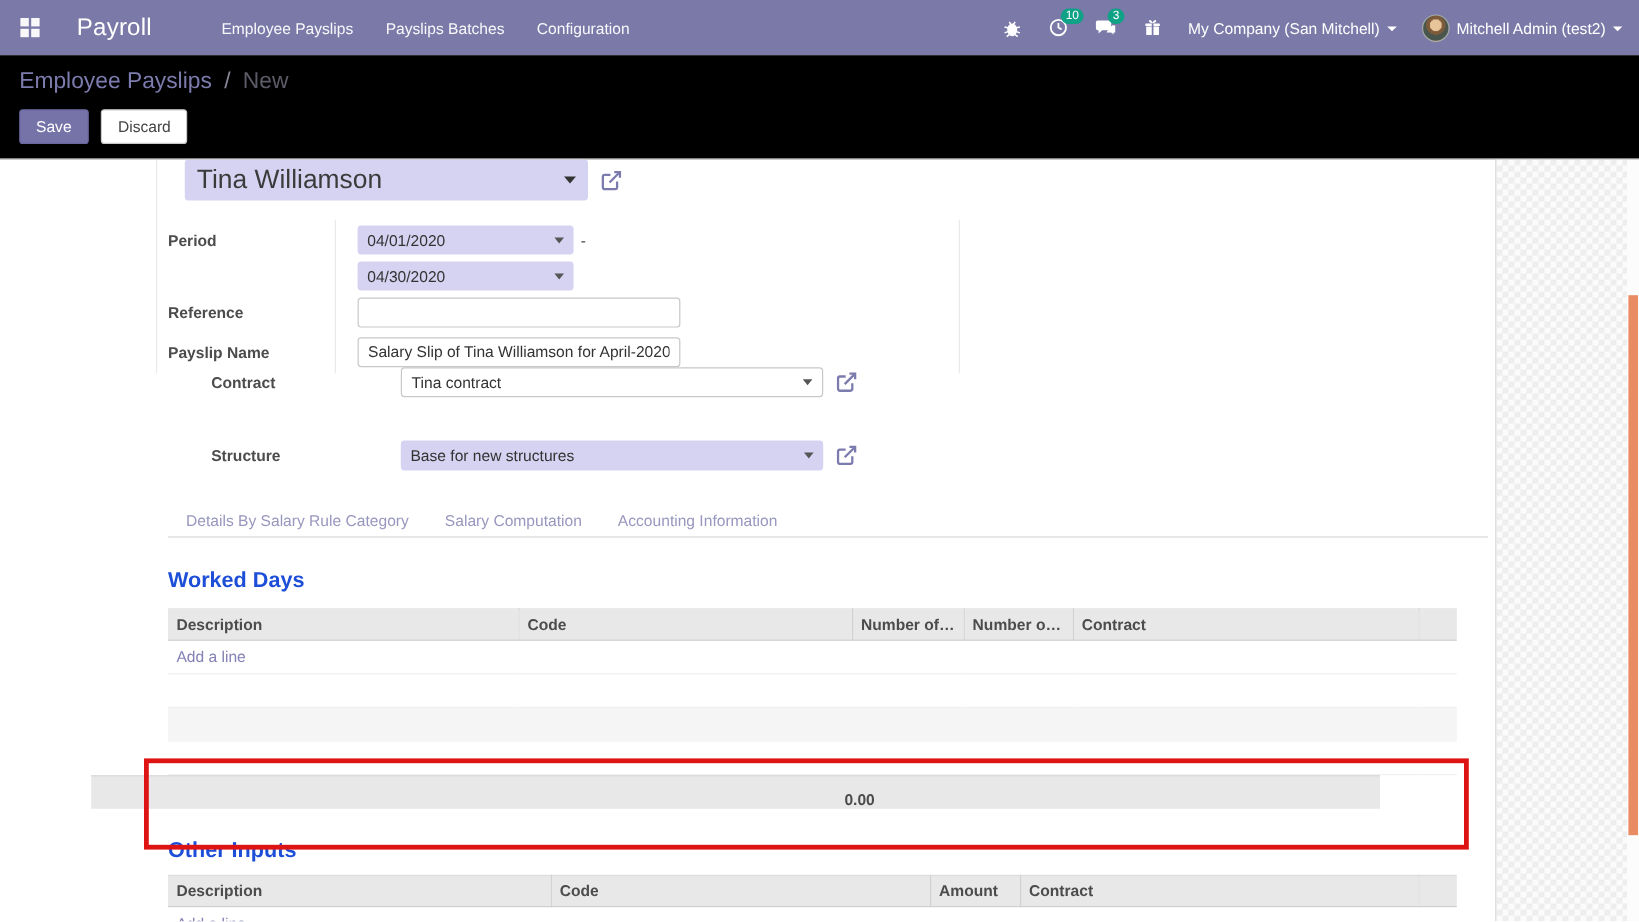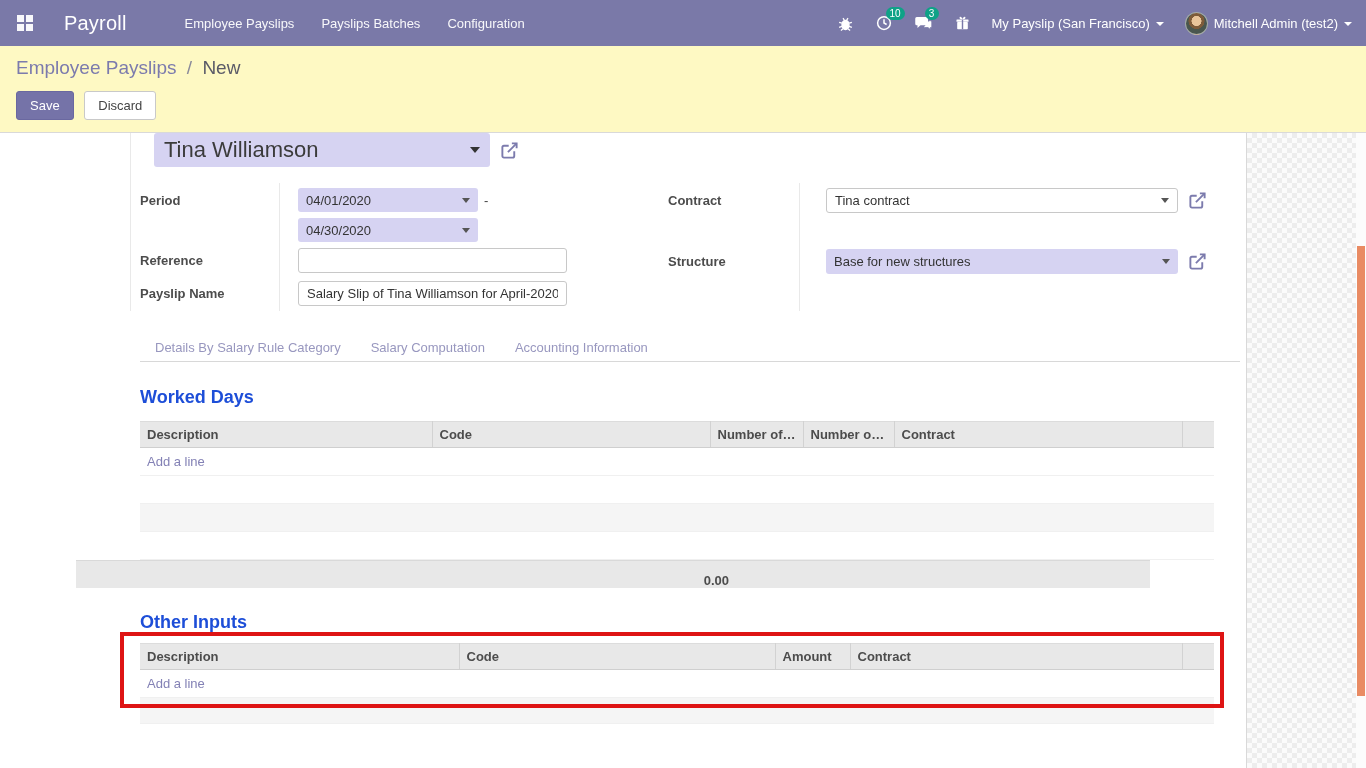--- a/index.html
+++ b/index.html
@@ -18,21 +18,21 @@
   .nav-right { margin-left:auto; display:flex; align-items:center; gap:21px; }
   .icon-wrap { position:relative; display:flex; align-items:center; cursor:pointer; }
   .badge { position:absolute; top:-7px; left:11px; background:#0FA287; color:#fff; font-size:10px; line-height:13px;
            border-radius:8px; padding:0 4px; min-width:14px; text-align:center; }
   .nav-text { display:flex; align-items:center; gap:6px; font-size:13px; cursor:pointer; white-space:nowrap; }
   .caret-w { width:0; height:0; border-left:4px solid transparent; border-right:4px solid transparent; border-top:4px solid #fff; margin-top:1px; }
   .avatar { width:23px; height:23px; border-radius:50%; border:1px solid rgba(255,255,255,.5);
             background:radial-gradient(circle at 50% 38%, #e8c49a 0 29%, #7d5b3a 31% 47%, #49564e 49% 100%); }
 
   
-  .control-panel { height:87px; padding:11px 16px 0 16px; border-bottom:1px solid #d9d9d9; background:#fef9c3; }
+  .control-panel { height:87px; padding:11px 16px 0 16px; border-bottom:1px solid #d9d9d9; background:#000000; }
   .breadcrumb { font-size:19px; margin-bottom:12px; }
   .breadcrumb .bc-parent { color:#7C7BAD; cursor:pointer; }
   .breadcrumb .bc-sep { color:#8a8a9a; padding:0 5px; }
   .breadcrumb .bc-current { color:#5b5b68; }
   .btn { display:inline-block; font-size:13px; padding:6px 13px; border-radius:3px; cursor:pointer; }
   .btn-primary { background:#7573A8; border:1px solid #6a68a0; color:#fff; margin-right:7px; }
   .btn-default { background:#fff; border:1px solid #c9c9c9; color:#444; }
 
   
   .content { position:relative; height:635px; background:#fff; overflow:hidden; }
@@ -49,21 +49,21 @@
 
   
   .emp-row { margin-left:130px; padding-left:24px; display:flex; align-items:center; }
   .emp-widget { width:336px; height:34px; background:#D6D3F2; border-radius:3px; display:flex; align-items:center;
                 padding:0 10px; cursor:pointer; }
   .emp-name { font-size:22px; color:#3b3b3b; flex:1; white-space:nowrap; overflow:hidden; }
   .caret-d { width:0; height:0; border-left:5px solid transparent; border-right:5px solid transparent; border-top:6px solid #333; }
   .ext-link { margin-left:10px; display:flex; cursor:pointer; }
 
   
-  .form-grid { display:flex; margin-left:130px; padding-left:10px; margin-top:21px; }
+  .form-grid { display:flex; margin-left:130px; padding-left:10px; margin-top:21px;flex-direction:column; }
   .fg-left { width:492px; }
   .fg-right { width:560px; margin-left:36px; }
   .frow { display:flex; align-items:flex-start; }
   .flabel { font-weight:bold; font-size:13px; color:#4c4c4c; padding-top:5px; }
   .fg-left .flabel { width:139px; }
   .fg-left .fwidget { margin-left:19px; }
   .fg-right .flabel { width:131px; }
   .fg-right .fwidget { margin-left:27px; }
   .lav-select { background:#D6D3F2; border-radius:3px; height:24px; display:flex; align-items:center;
                 padding:0 8px; cursor:pointer; }
@@ -154,21 +154,21 @@
       </div>
       <div class="icon-wrap">
         <svg width="17" height="17" viewBox="0 0 24 24" fill="#fff">
           <rect x="4.5" y="10" width="15" height="10" rx="1"></rect>
           <rect x="3.5" y="6.5" width="17" height="3" rx="0.5"></rect>
           <rect x="11" y="6.5" width="2" height="13.5" fill="#7A79A8"></rect>
           <path d="M12 6 C9 6 7 4.5 8 3 C9 1.5 11.5 3.5 12 6 C12.5 3.5 15 1.5 16 3 C17 4.5 15 6 12 6 Z"></path>
         </svg>
       </div>
       <div class="nav-text">
-        <span>My Payslip (San Francisco)</span>
+        <span>My Company (San Mitchell)</span>
         <span class="caret-w"></span>
       </div>
       <div class="nav-text">
         <span class="avatar"></span>
         <span>Mitchell Admin (test2)</span>
         <span class="caret-w"></span>
       </div>
     </div>
   </div>
 

